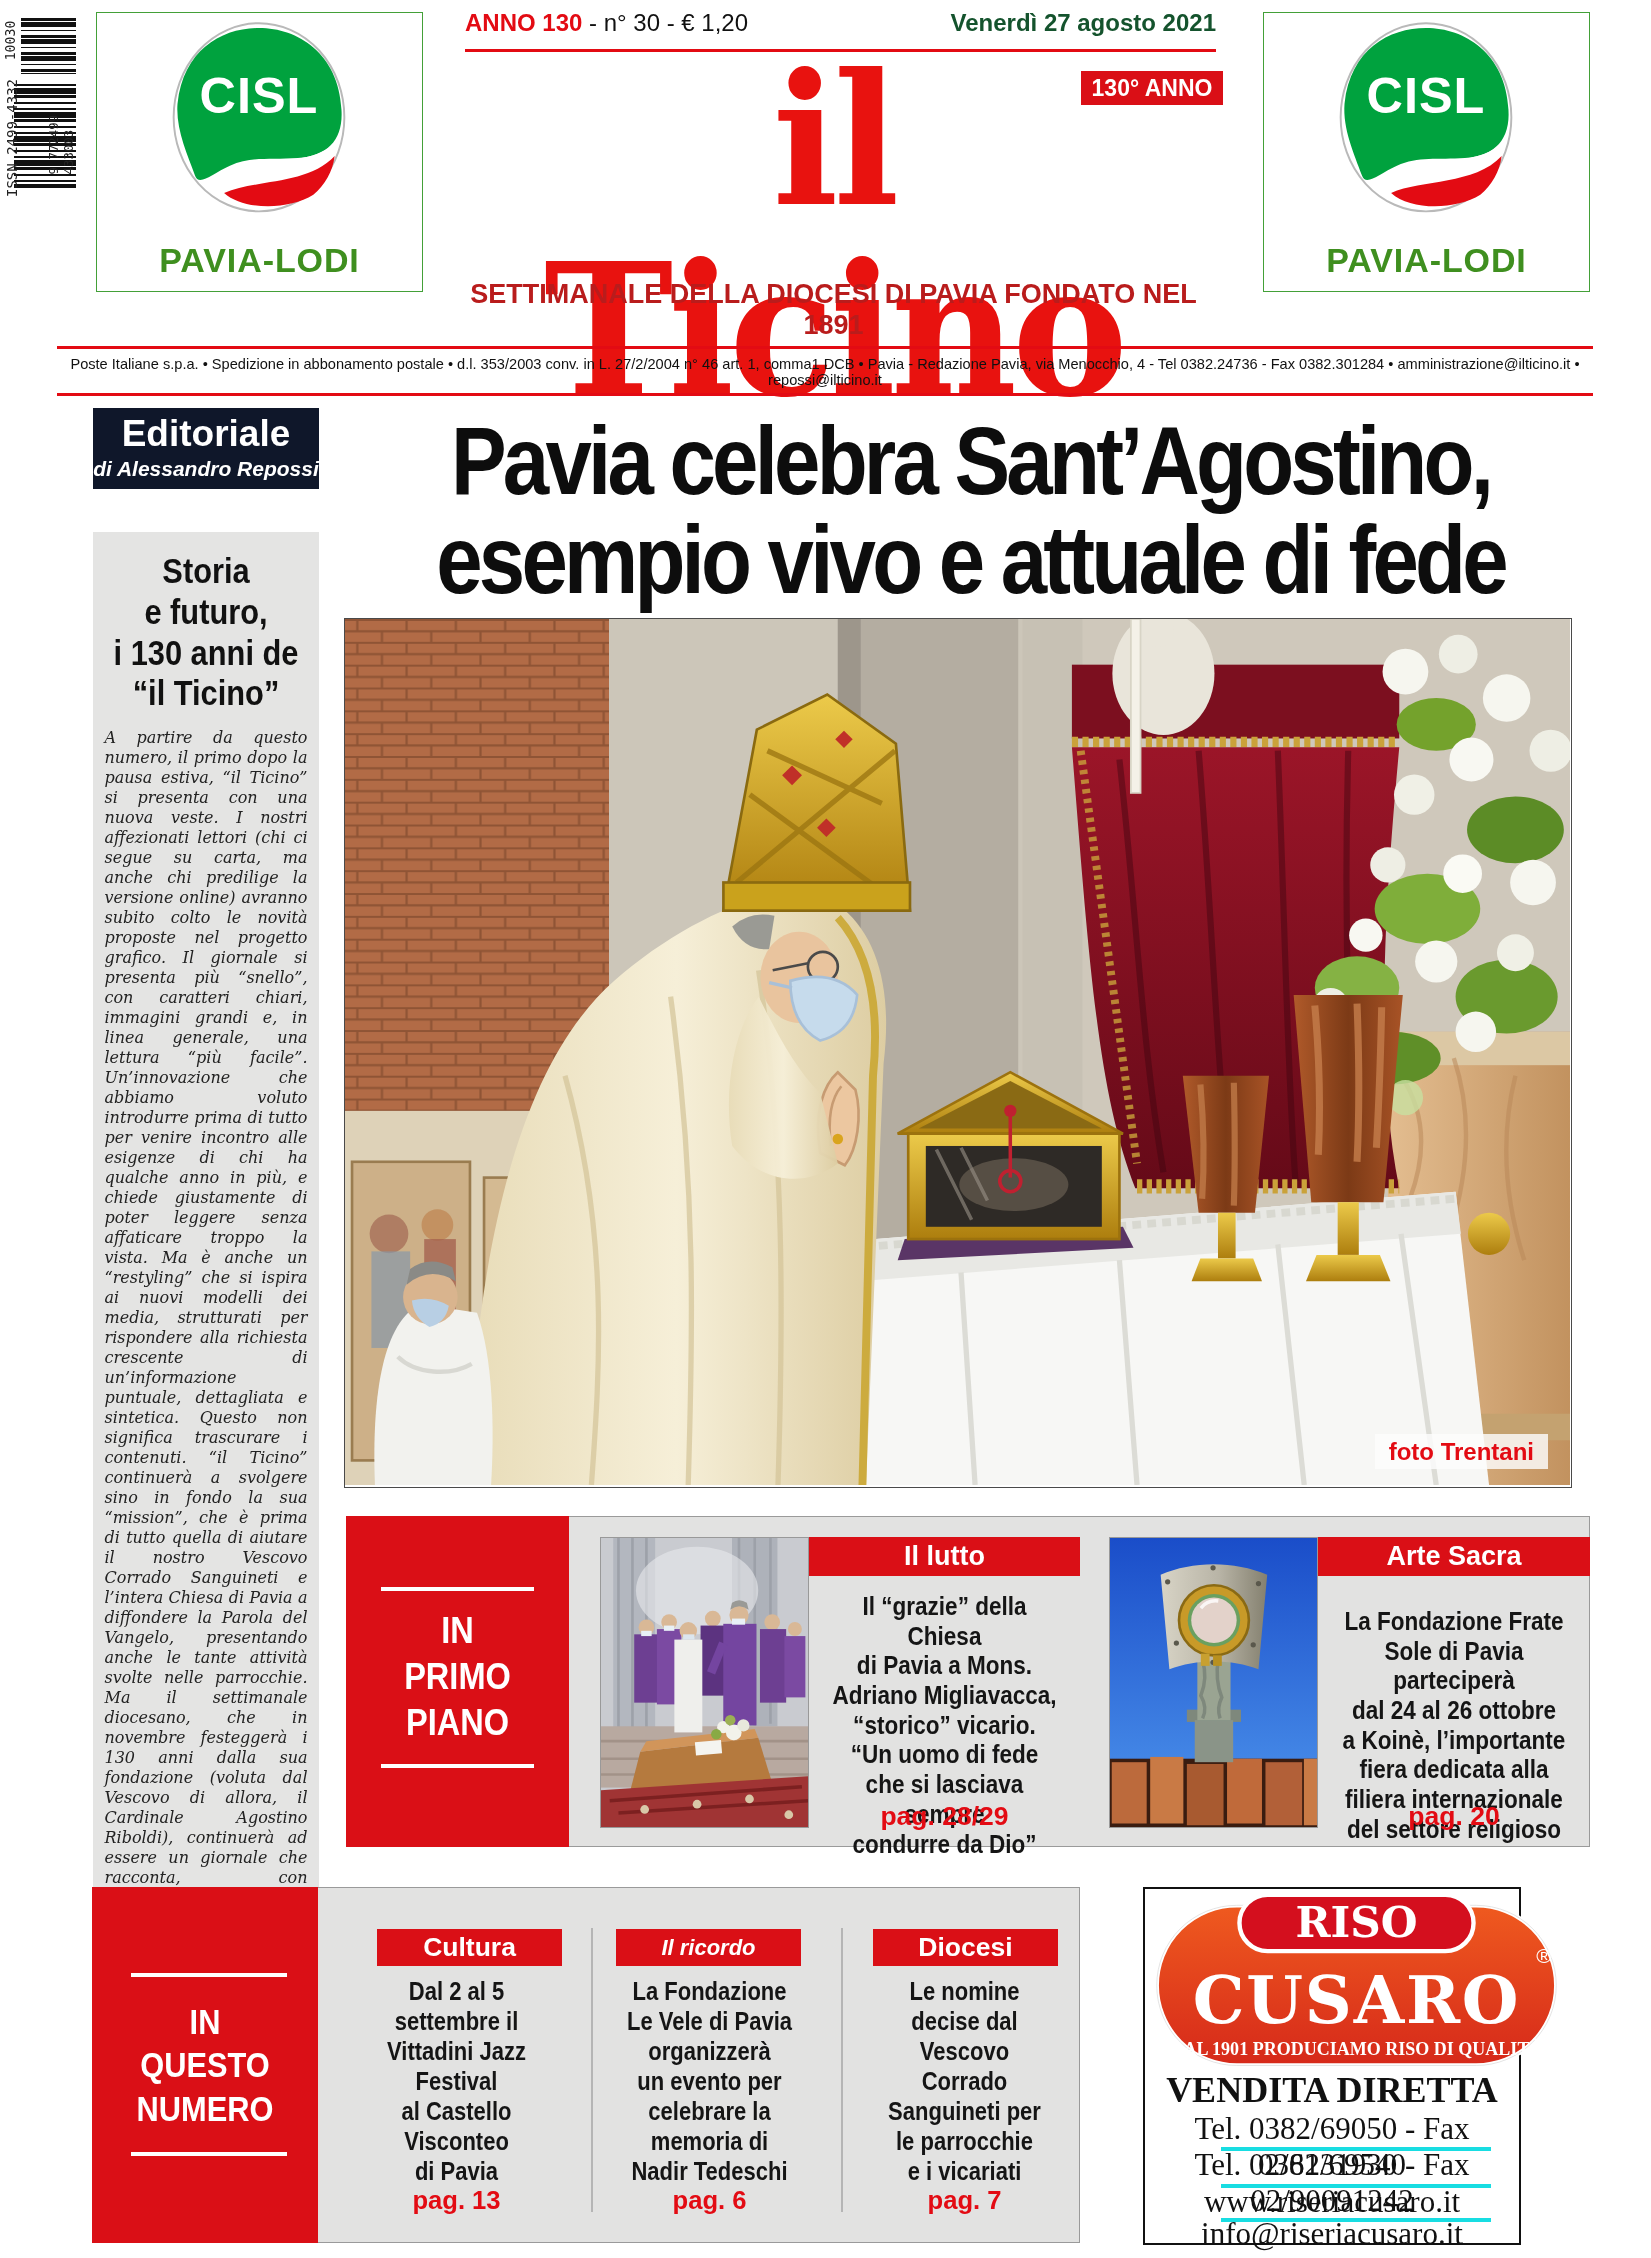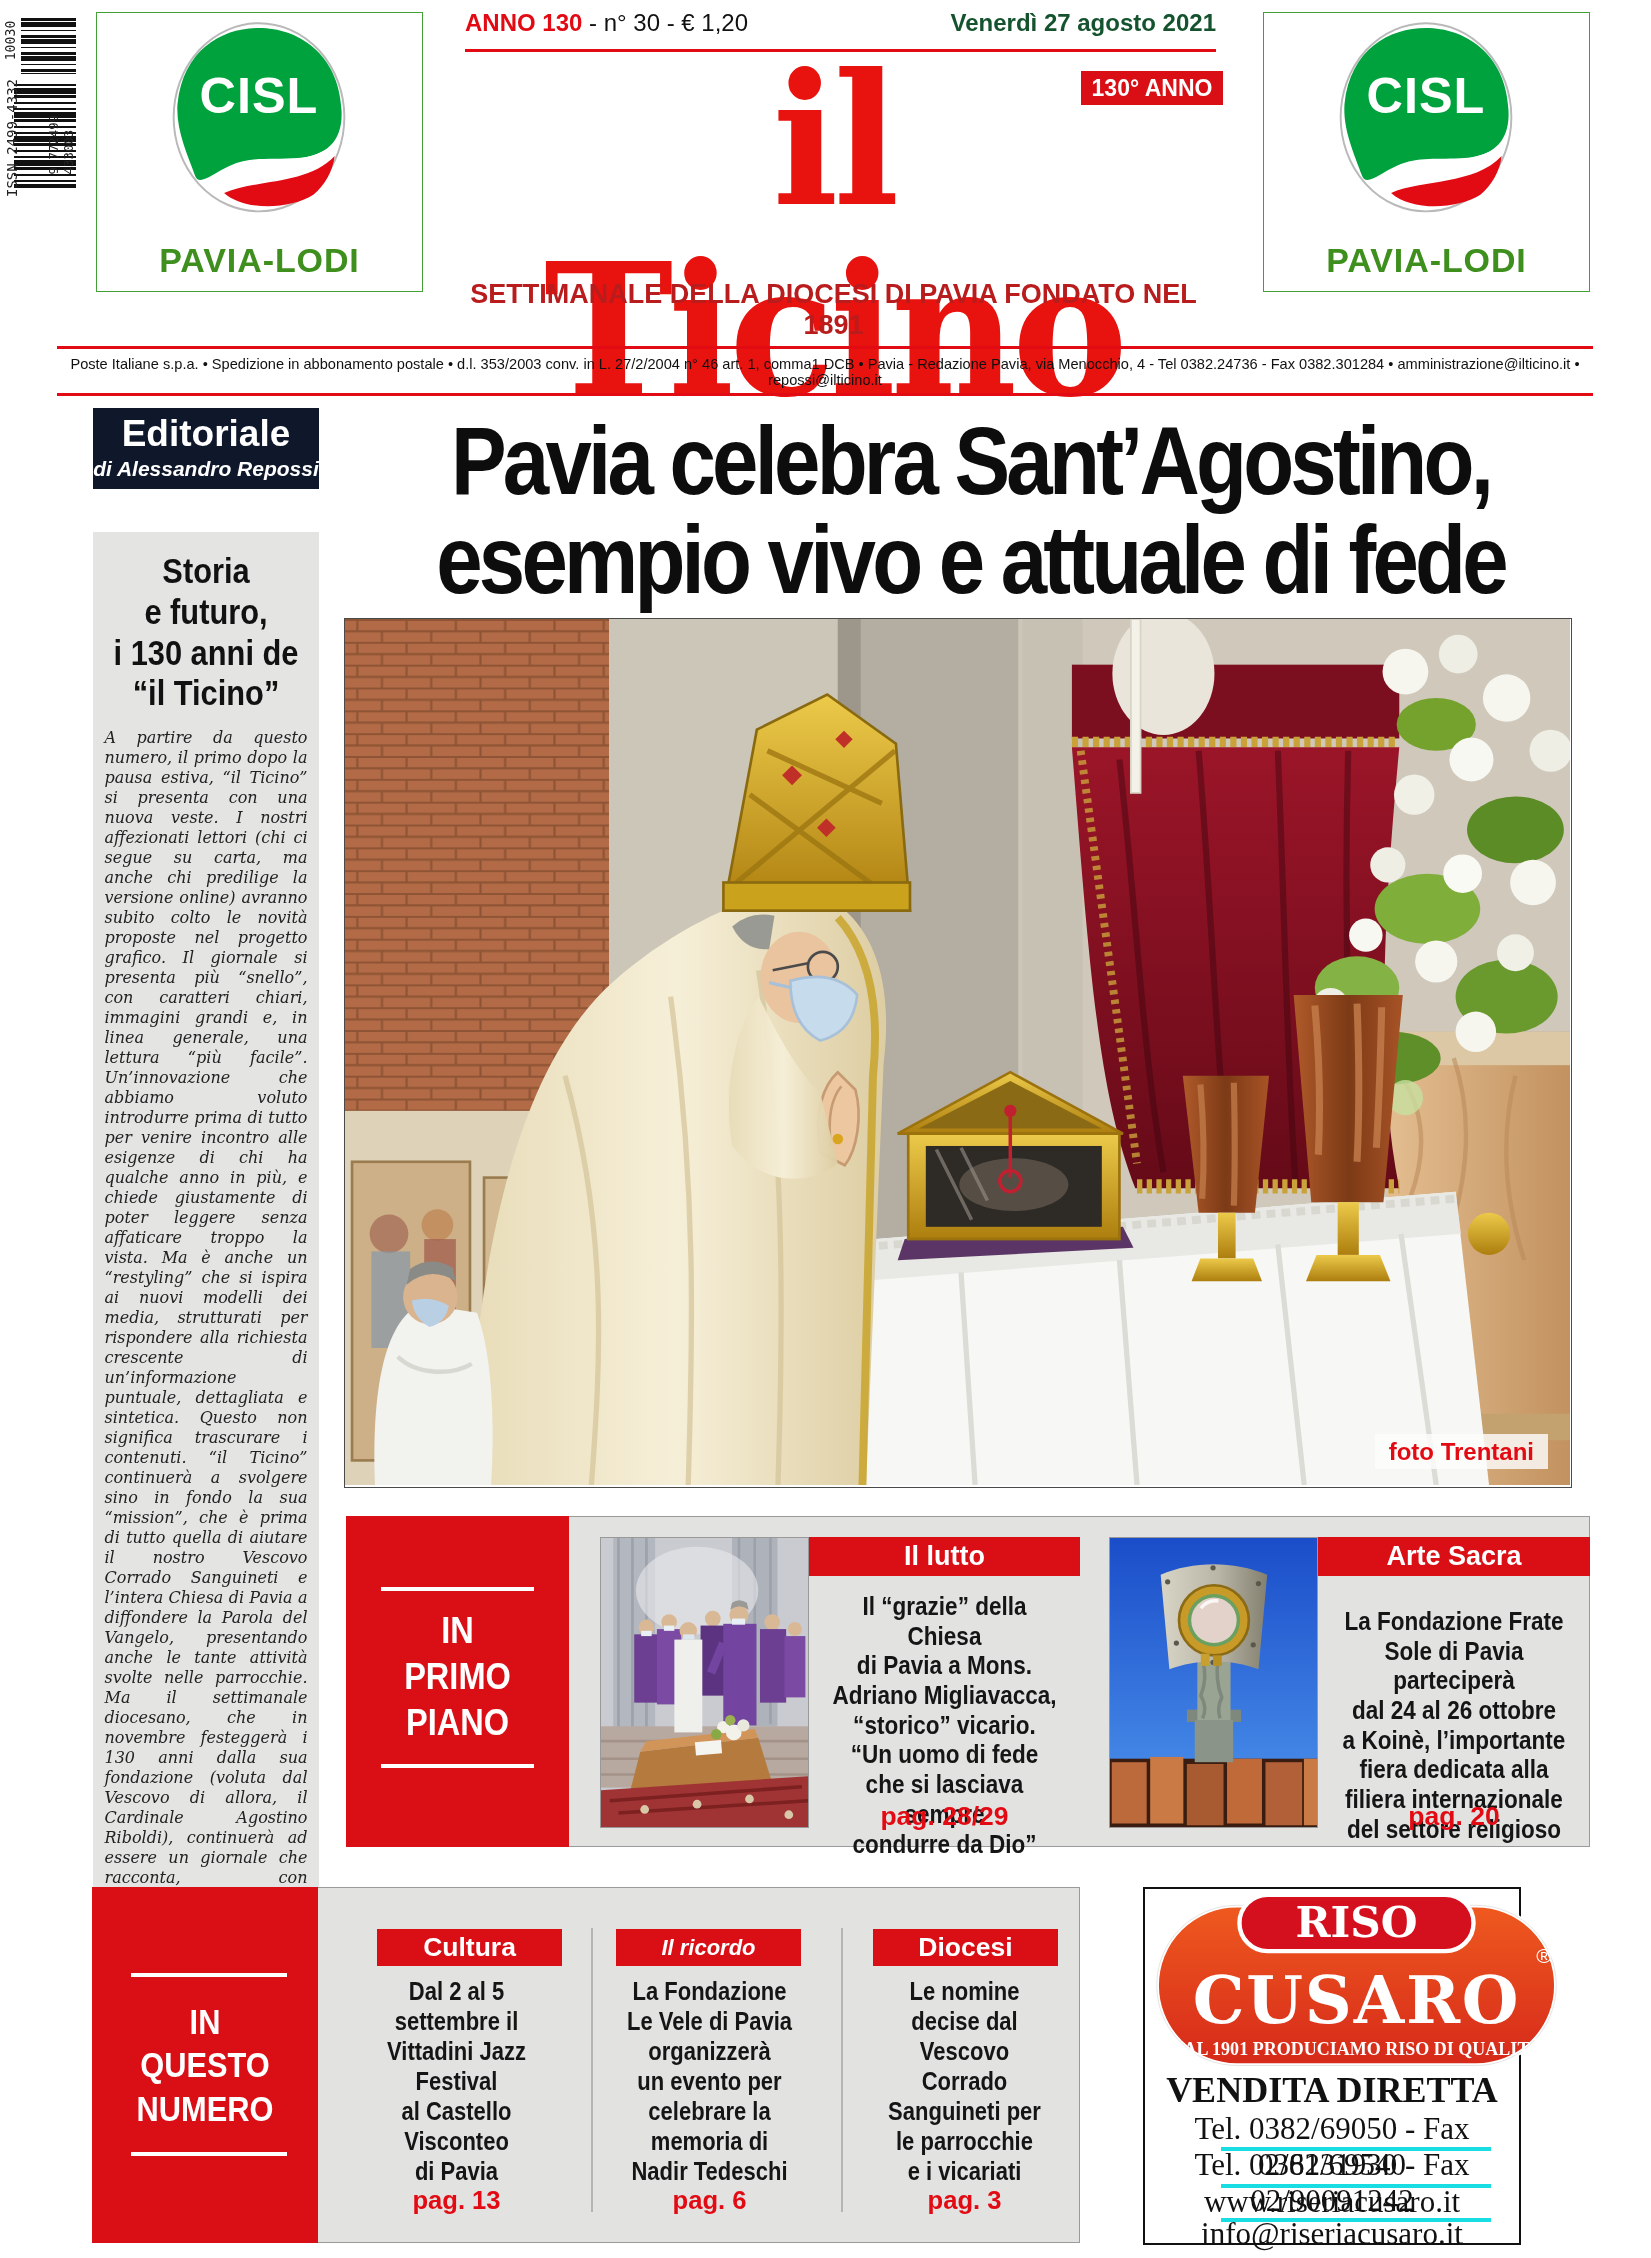--- a/index.html
+++ b/index.html
@@ -426,21 +426,21 @@
   <div class="abs tagbox" style="left:873px;top:1929px;width:185px;height:37px;">
     <span style="font-size:26.5px;line-height:37px;">Diocesi</span>
   </div>
   <div class="abs boxtext preline cond" style="left:843px;top:1976px;width:243px;font-size:25px;line-height:1.2;">Le nomine
 decise dal
 Vescovo
 Corrado
 Sanguineti per
 le parrocchie
 e i vicariati</div>
-  <div class="abs pag" style="left:843px;top:2186px;width:243px;font-size:25.6px;">pag. 3</div>
+  <div class="abs pag" style="left:843px;top:2186px;width:243px;font-size:25.6px;">pag. 7</div>
 
   <div class="abs" style="left:1143px;top:1887px;width:378px;height:358px;border:2.6px solid #111;background:#fff;box-sizing:border-box;">
     <svg class="abs" style="left:4.4px;top:3.5px;" width="415" height="176" viewBox="0 0 470 200">
       <defs>
         <linearGradient id="gAd" x1="0" y1="0" x2="0" y2="1">
           <stop offset="0" stop-color="#ef5a1f"></stop>
             <stop offset="1" stop-color="#d6291a"></stop>
         </linearGradient>
       </defs>
       <rect x="8" y="14" width="454" height="182" rx="91" fill="url(#gAd)" stroke="#ffffff" stroke-width="5"></rect>

